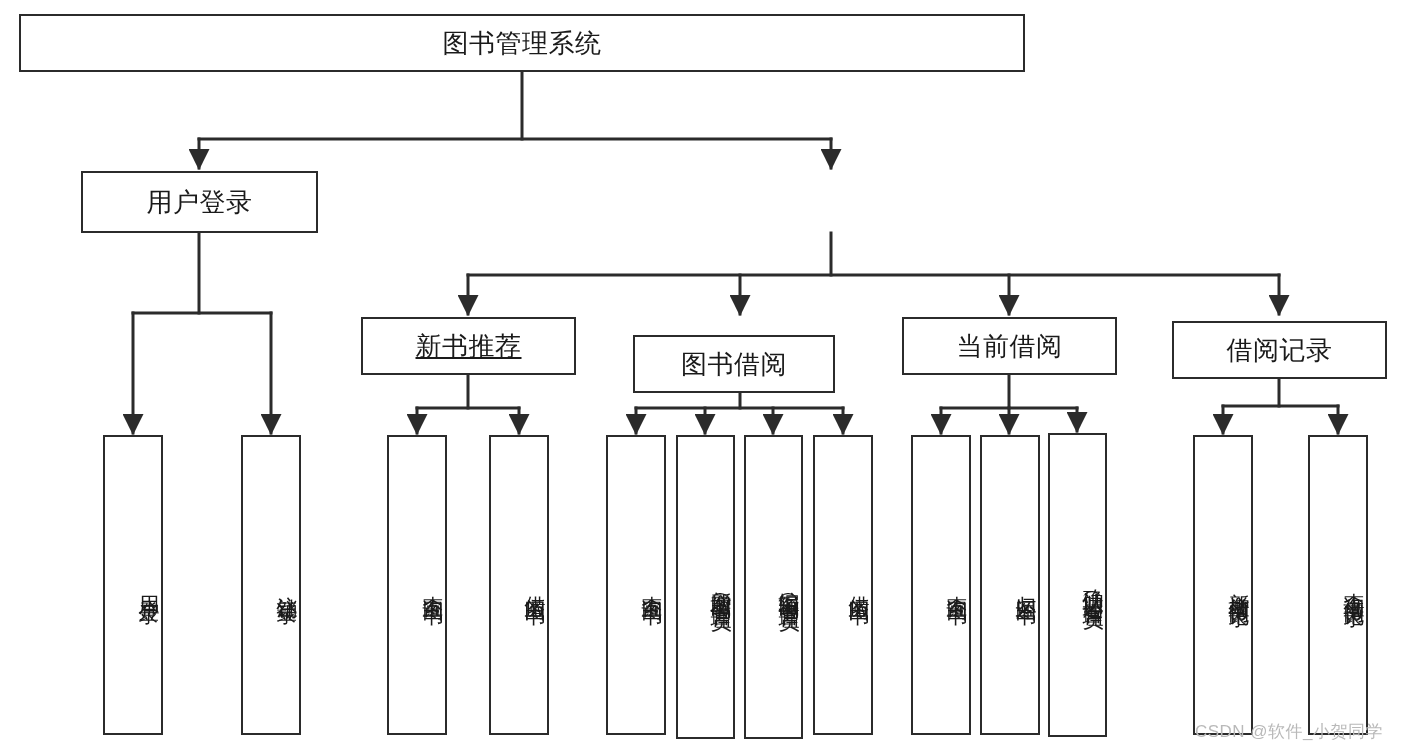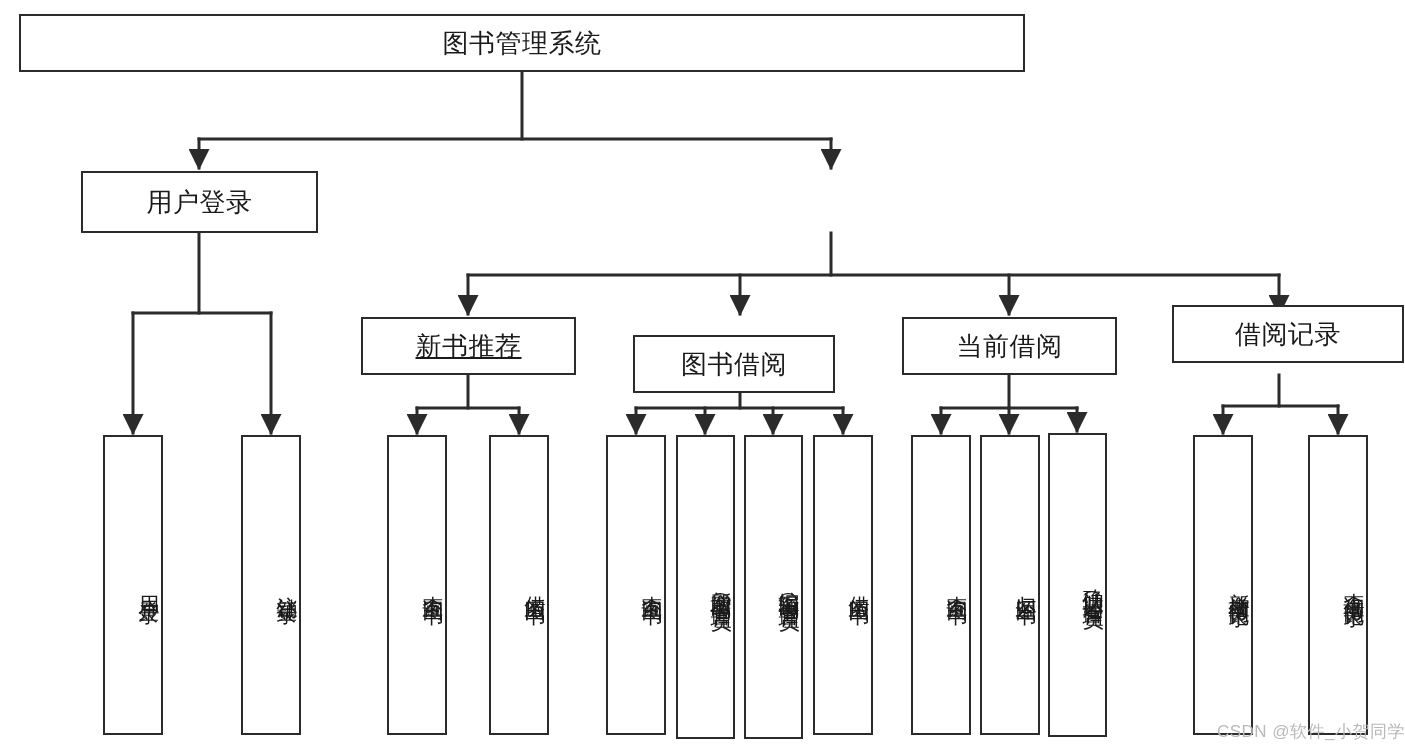--- a/index.html
+++ b/index.html
@@ -54,21 +54,21 @@
   .node.vert .label {
     writing-mode: vertical-rl;
     text-orientation: upright;
     white-space: nowrap;
   }
   .node .label {
     white-space: nowrap;
   }
   #watermark {
     position: absolute;
-    right: 0;
+    right: 22px;
     bottom: 4px;
     font-size: 17px;
     color: #b9b9b9;
     white-space: nowrap;
     letter-spacing: 0.5px;
   }
 </style>
 </head>
 <body>
 
@@ -134,21 +134,21 @@
 
   <div class="node horiz" style="left:361px; top:317px; width:215px; height:58px;text-decoration:underline;">
     <span class="label">新书推荐</span>
   </div>
   <div class="node horiz" style="left:633px; top:335px; width:202px; height:58px;">
     <span class="label">图书借阅</span>
   </div>
   <div class="node horiz" style="left:902px; top:317px; width:215px; height:58px;">
     <span class="label">当前借阅</span>
   </div>
-  <div class="node horiz" style="left:1172px; top:305px; width:232px; height:58px;">
+  <div class="node horiz" style="left:1172px; top:321px; width:215px; height:58px;">
     <span class="label">借阅记录</span>
   </div>
 
   <div class="node vert" style="left:103px; top:435px; width:60px; height:300px;">
     <span class="label">用户登录</span>
   </div>
   <div class="node vert" style="left:241px; top:435px; width:60px; height:300px;">
     <span class="label">注销登录</span>
   </div>
 

